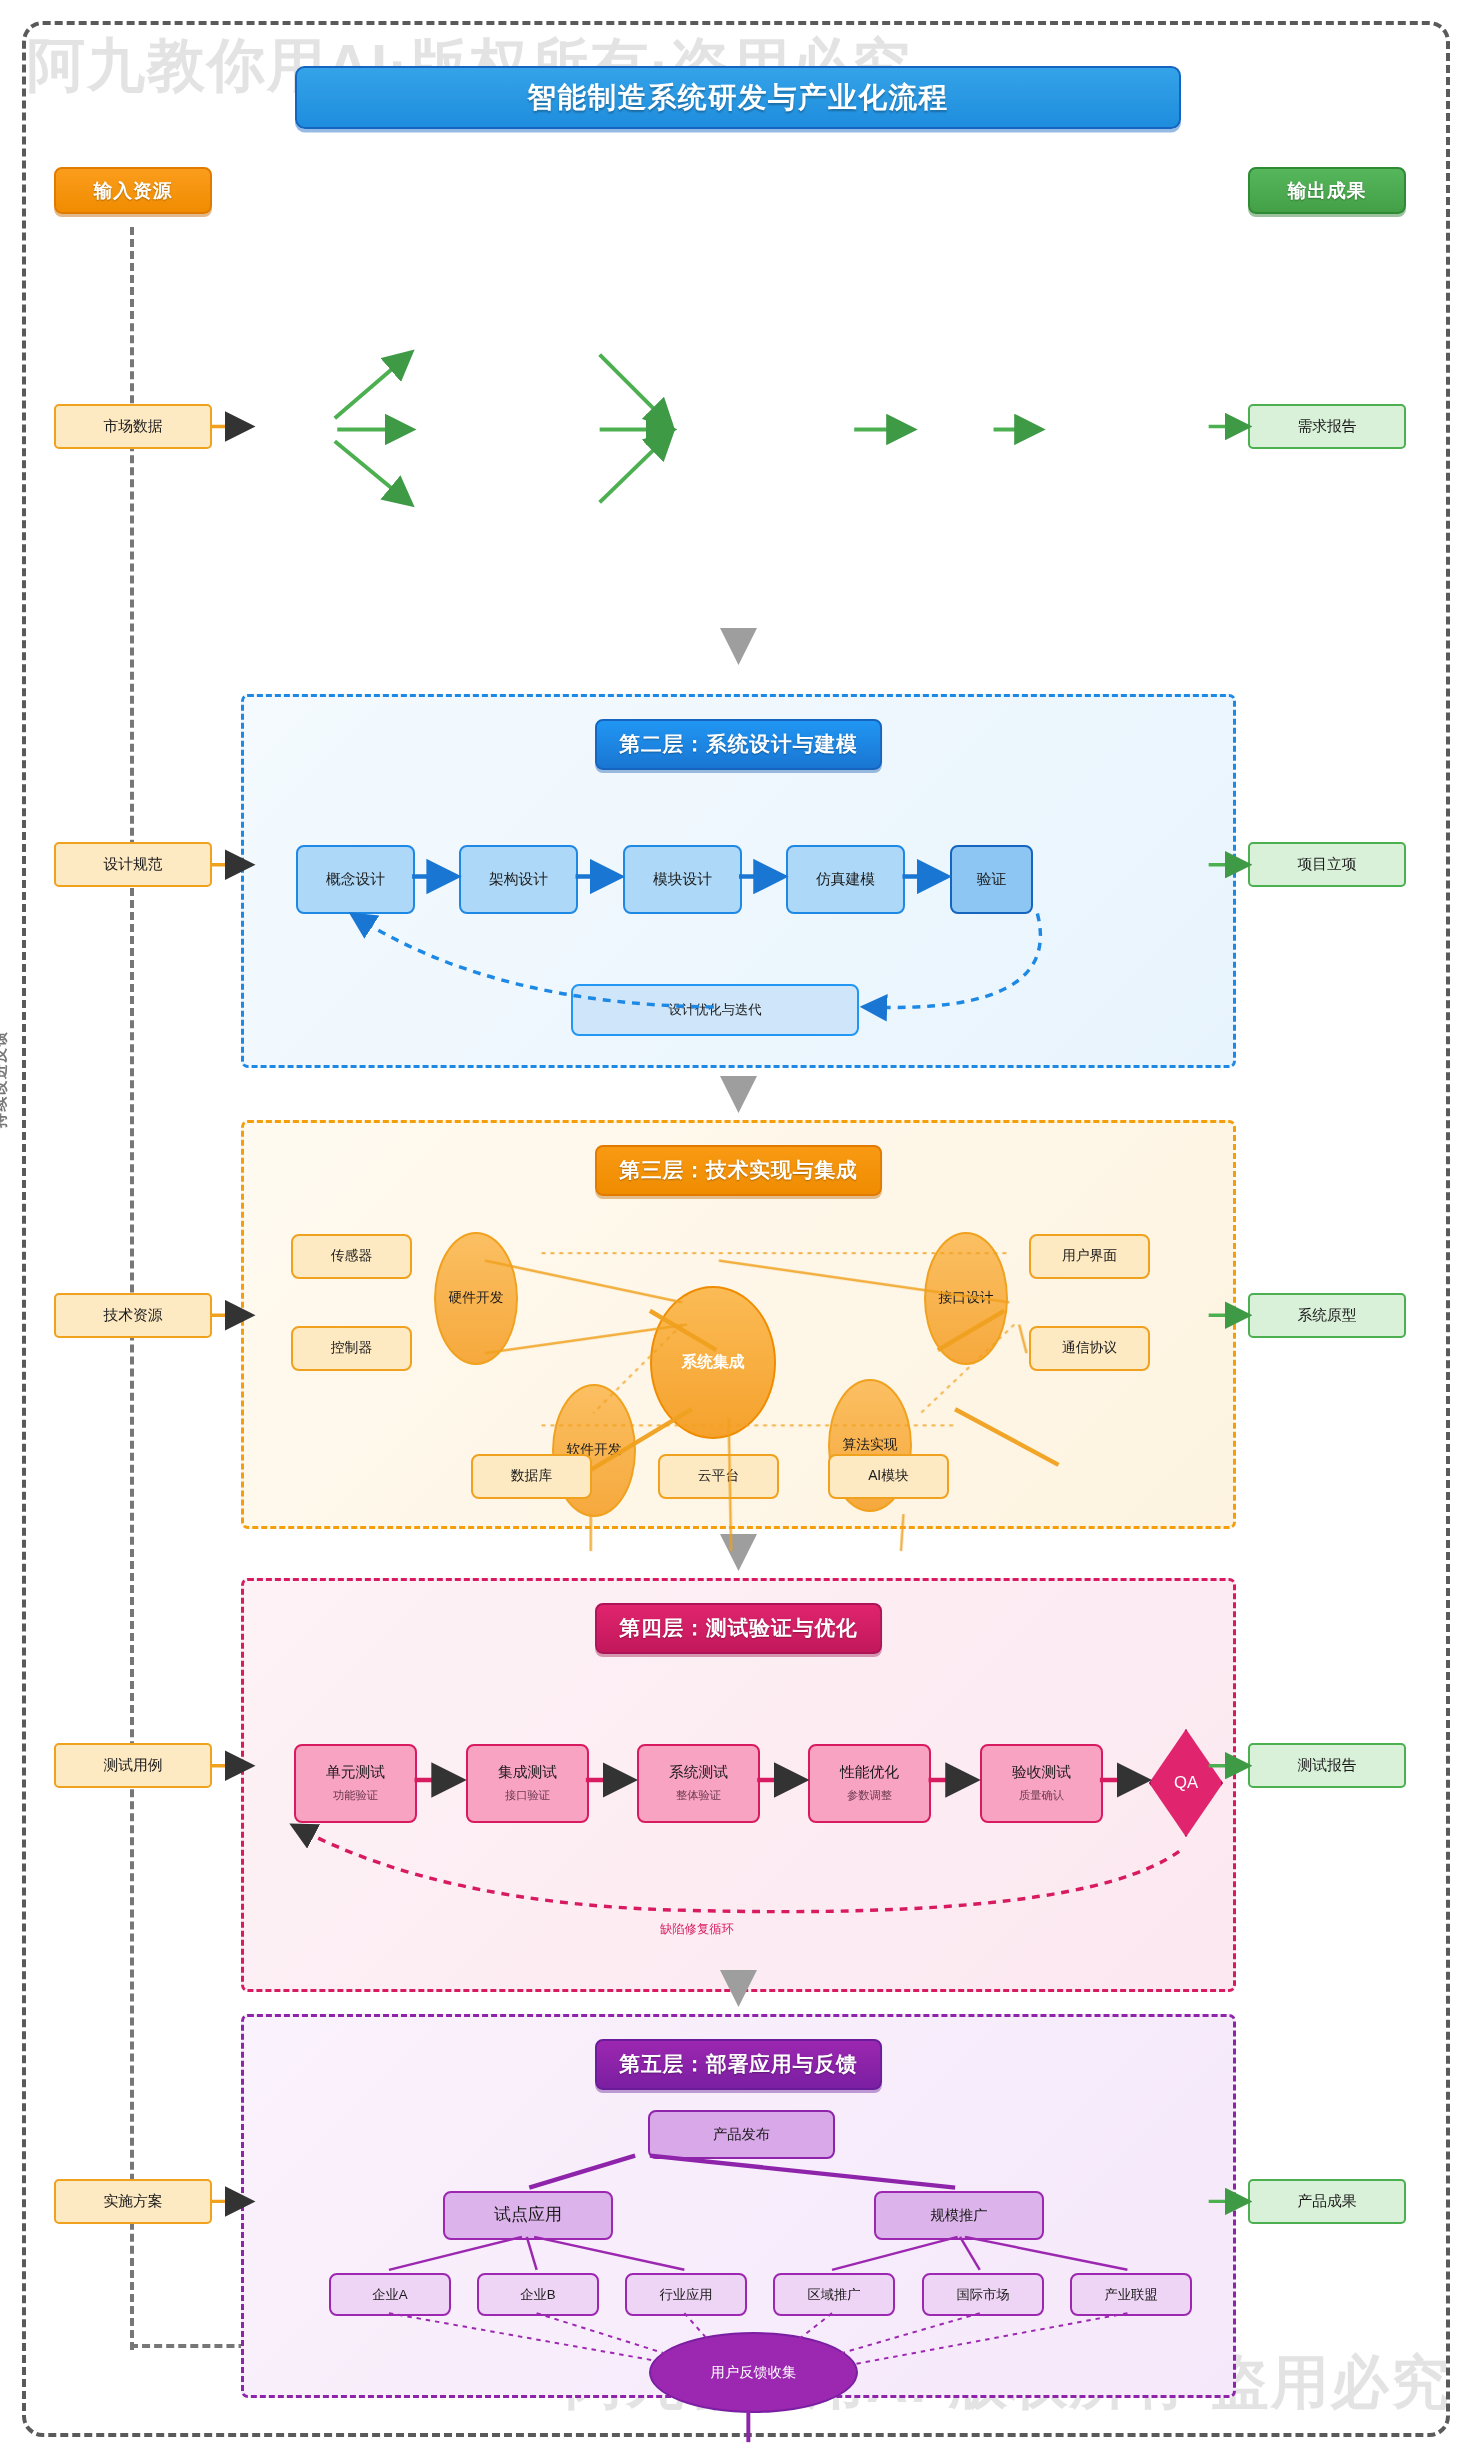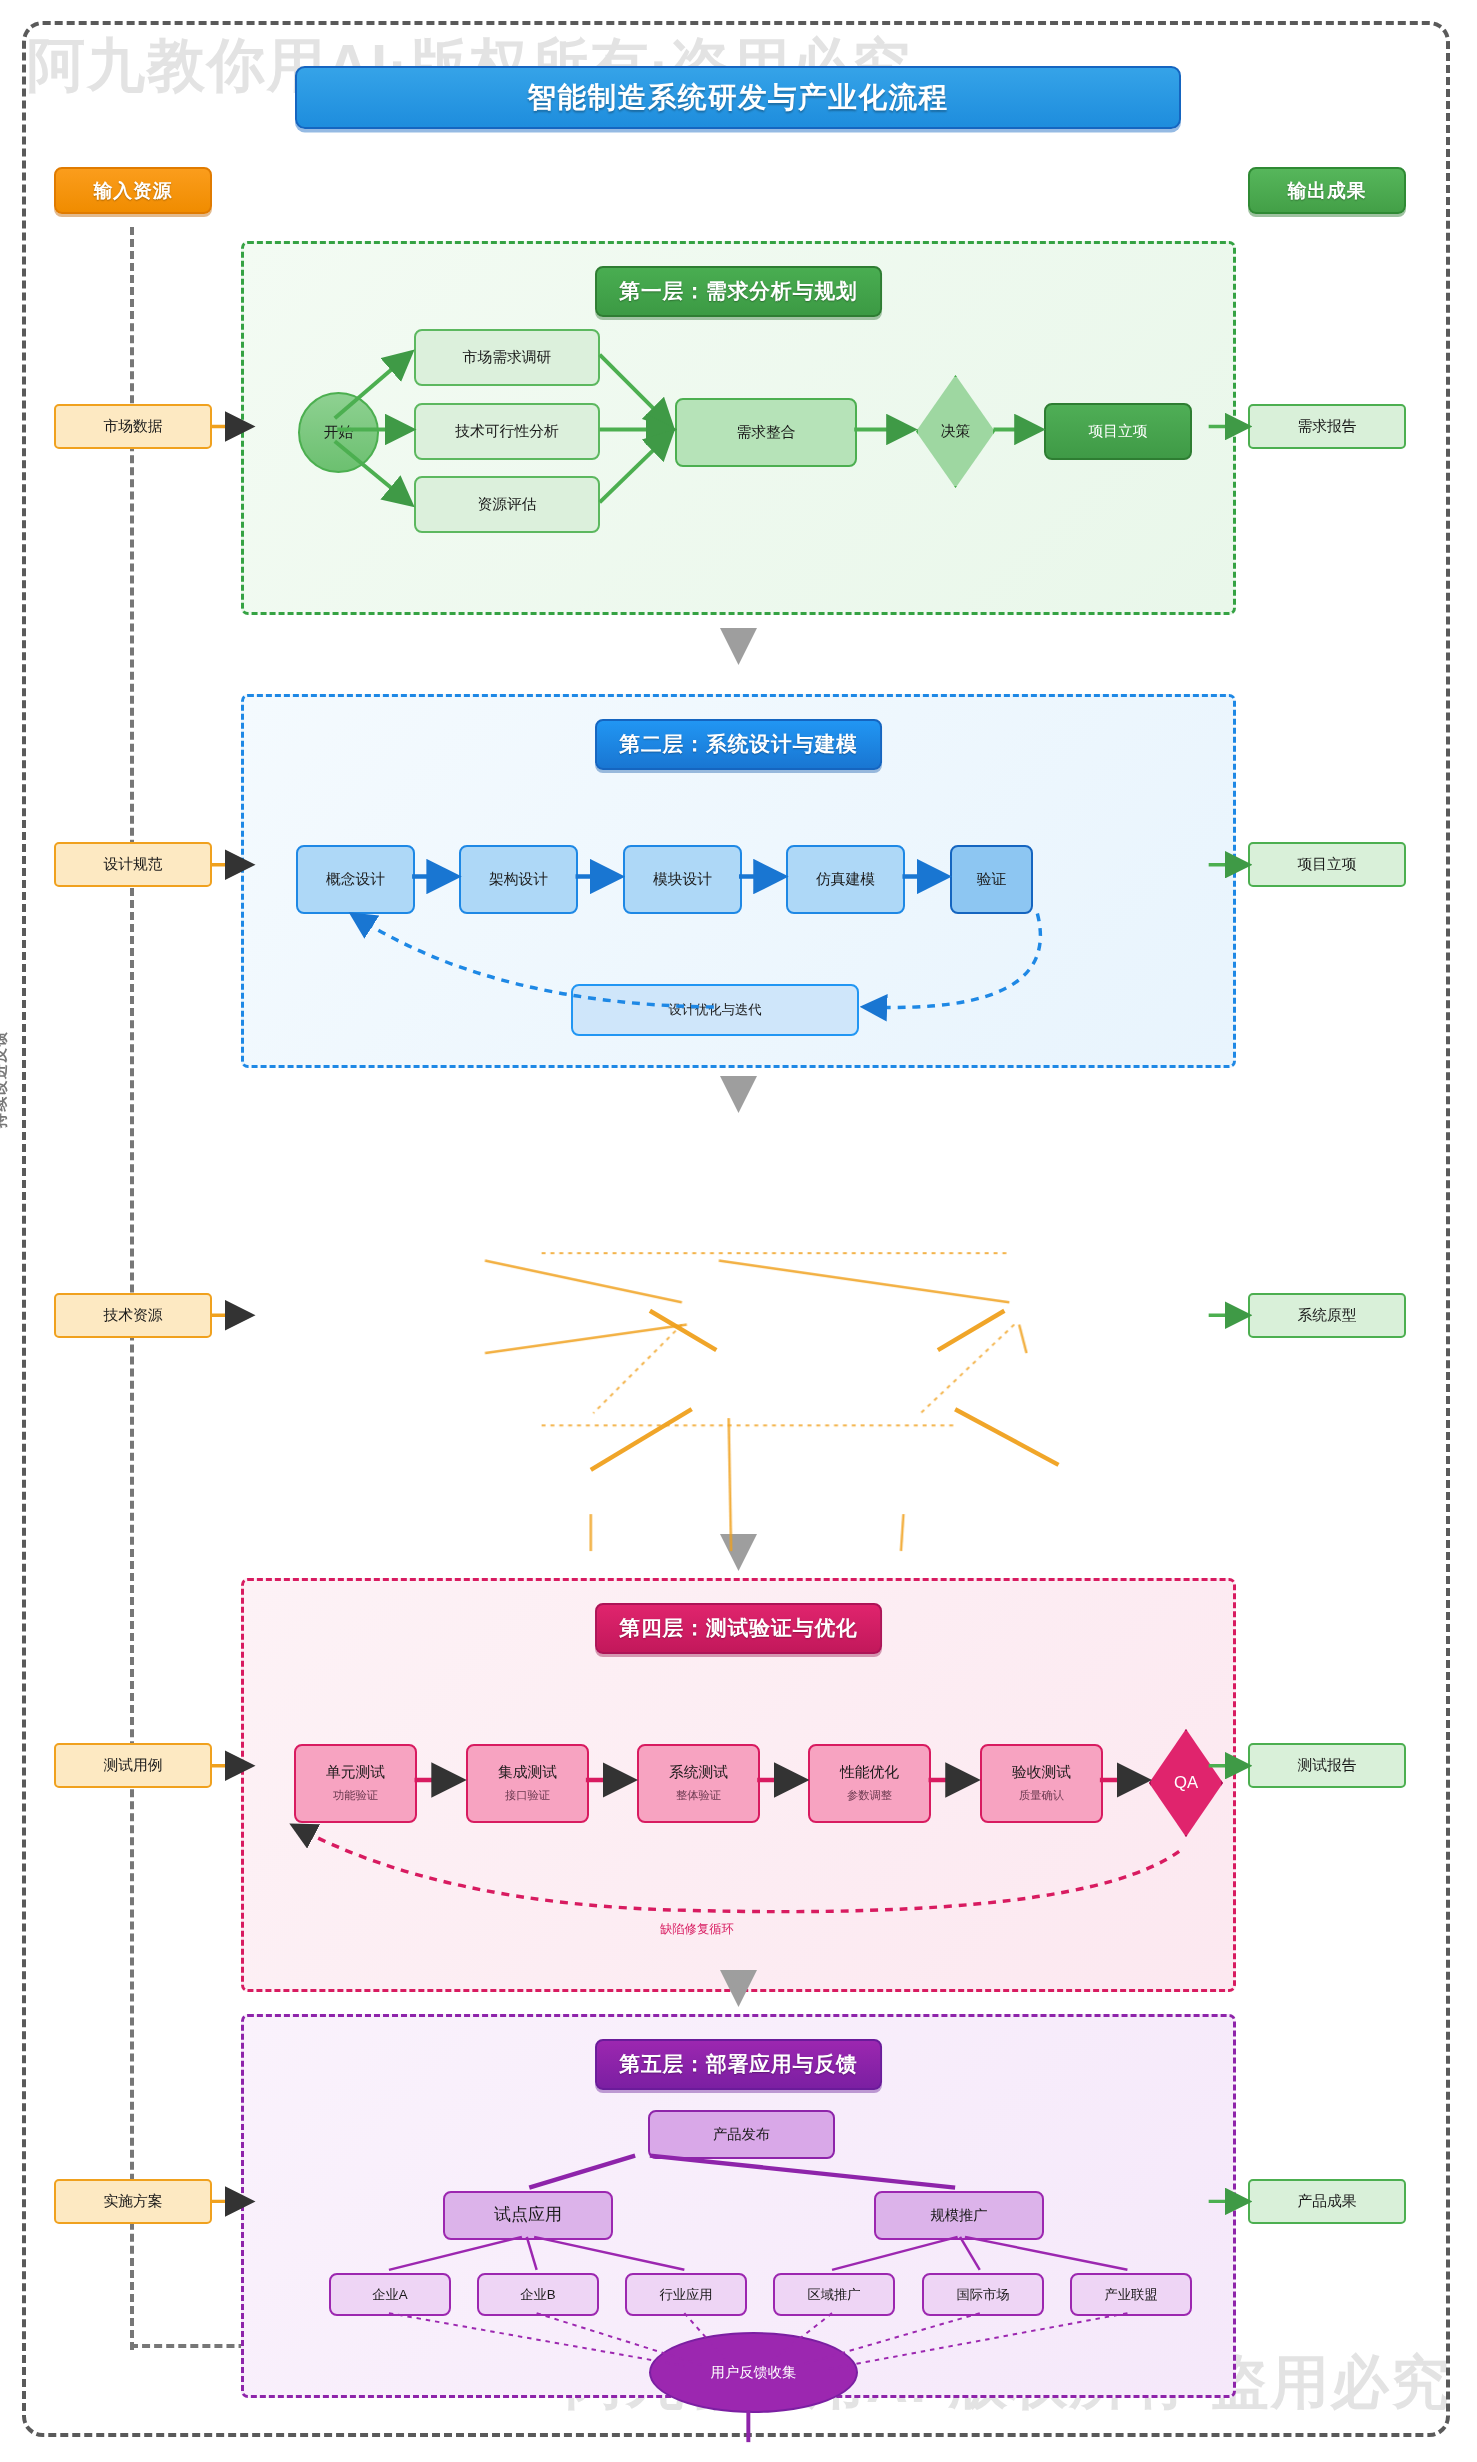--- a/index.html
+++ b/index.html
@@ -163,48 +163,51 @@
   <div class="io-box io-in" style="top:1293px">技术资源</div>
   <div class="io-box io-in" style="top:1743px">测试用例</div>
   <div class="io-box io-in" style="top:2179px">实施方案</div>
 
   <div class="io-box io-out" style="top:404px">需求报告</div>
   <div class="io-box io-out" style="top:842px">项目立项</div>
   <div class="io-box io-out" style="top:1293px">系统原型</div>
   <div class="io-box io-out" style="top:1743px">测试报告</div>
   <div class="io-box io-out" style="top:2179px">产品成果</div>
 
-  <div class="layer l1">
-    <div class="lay-title">第一层：需求分析与规划</div>
-
-    <div class="node ellipse-g" style="left:54px; top:148px; width:81px; height:81px;">开始</div>
-
-    <div class="node n-g-light" style="left:170px; top:85px; width:186px; height:57px;">市场需求调研</div>
-    <div class="node n-g-light" style="left:170px; top:159px; width:186px; height:57px;">技术可行性分析</div>
-    <div class="node n-g-light" style="left:170px; top:232px; width:186px; height:57px;">资源评估</div>
-
-    <div class="node n-g-mid" style="left:431px; top:154px; width:182px; height:69px;">需求整合</div>
-
-    <div class="node diamond-g" style="left:672px; top:131px;">决策</div>
-
-    <div class="node n-g-dark" style="left:800px; top:159px; width:148px; height:57px;">项目立项</div>
-  </div>
 
   <div class="layer l2">
     <div class="lay-title">第二层：系统设计与建模</div>
 
     <div class="node n-b" style="left:52px; top:148px; width:119px; height:69px;">概念设计</div>
     <div class="node n-b" style="left:215px; top:148px; width:119px; height:69px;">架构设计</div>
     <div class="node n-b" style="left:379px; top:148px; width:119px; height:69px;">模块设计</div>
     <div class="node n-b" style="left:542px; top:148px; width:119px; height:69px;">仿真建模</div>
     <div class="node n-b-dark" style="left:706px; top:148px; width:83px; height:69px;">验证</div>
 
     <div class="node n-b-loop" style="left:327px; top:287px; width:288px; height:52px; font-size:13.3px;">设计优化与迭代</div>
   </div>
 
+  <div class="layer l3">
+    <div class="lay-title">第三层：技术实现与集成</div>
+
+    <div class="node ellipse-o-big" style="left:406px; top:163px; width:126px; height:153px; font-size:15.8px;">系统集成</div>
+
+    <div class="node ellipse-o" style="left:190px; top:109px; width:84px; height:133px; font-size:13.8px;">硬件开发</div>
+    <div class="node ellipse-o" style="left:680px; top:109px; width:84px; height:133px; font-size:13.8px;">接口设计</div>
+    <div class="node ellipse-o" style="left:308px; top:261px; width:84px; height:133px; font-size:13.8px;">软件开发</div>
+    <div class="node ellipse-o" style="left:584px; top:256px; width:84px; height:133px; font-size:13.8px;">算法实现</div>
+
+    <div class="node n-o-box" style="left:47px; top:111px; width:121px; height:45px; font-size:13.8px;">传感器</div>
+    <div class="node n-o-box" style="left:47px; top:203px; width:121px; height:45px; font-size:13.8px;">控制器</div>
+    <div class="node n-o-box" style="left:785px; top:111px; width:121px; height:45px; font-size:13.8px;">用户界面</div>
+    <div class="node n-o-box" style="left:785px; top:203px; width:121px; height:45px; font-size:13.8px;">通信协议</div>
+    <div class="node n-o-box" style="left:227px; top:331px; width:121px; height:45px; font-size:13.8px;">数据库</div>
+    <div class="node n-o-box" style="left:414px; top:331px; width:121px; height:45px; font-size:13.8px;">云平台</div>
+    <div class="node n-o-box" style="left:584px; top:331px; width:121px; height:45px; font-size:13.8px;">AI模块</div>
+  </div>
 
   <div class="layer l4">
     <div class="lay-title">第四层：测试验证与优化</div>
 
     <div class="node n-p" style="left:50px; top:163px; width:123px; height:79px;">
       <div>单元测试</div>
       <div class="sub">功能验证</div>
     </div>
     <div class="node n-p" style="left:222px; top:163px; width:123px; height:79px;">
       <div>集成测试</div>

